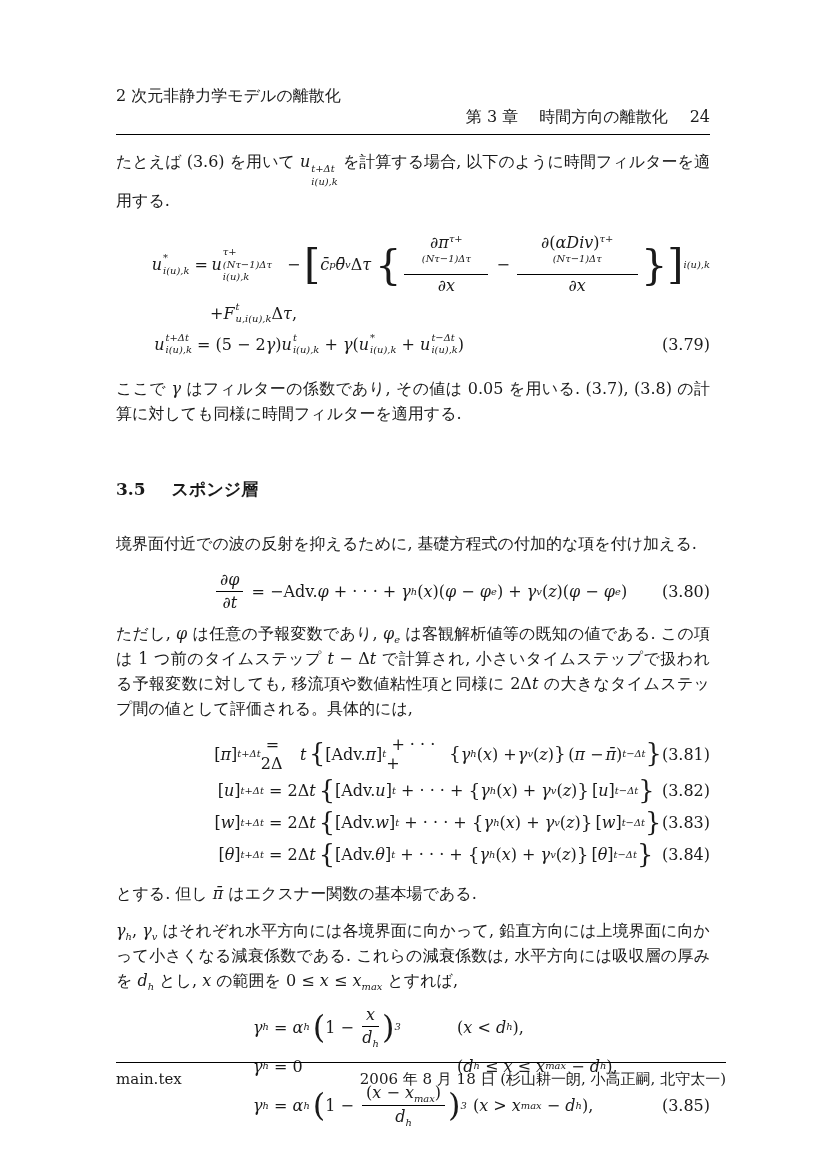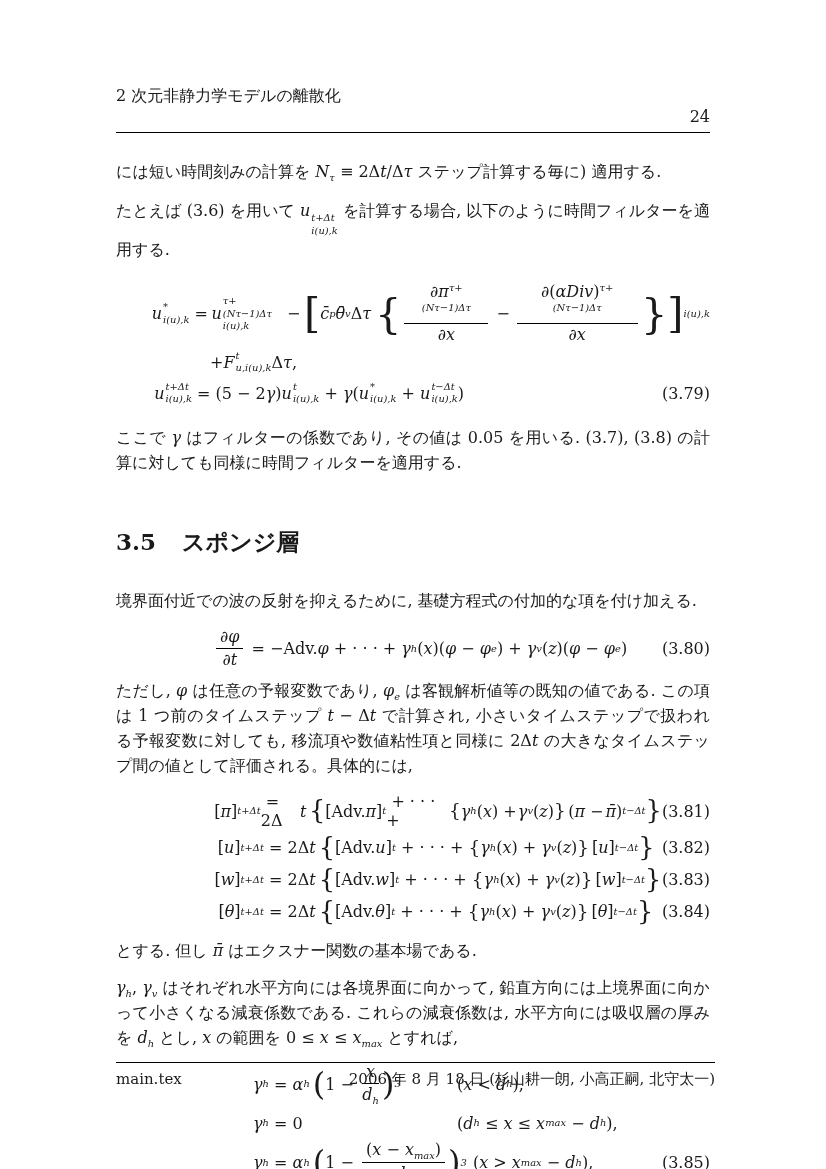--- a/index.html
+++ b/index.html
@@ -59,48 +59,48 @@
   .eq379 .eql{width:62px;}
   .eq380{margin-left:97px;margin-top:14px;margin-bottom:8px;}
   .eq81{margin-left:90px;margin-top:14px;margin-bottom:12px;}
   .eq81 .eql{width:58px;}
   .eq81 .eqrow{min-height:29px;}
   .eq385{margin-left:127px;margin-top:12px;}
   .eq385 .eql{width:26px;}
   .eq385 .eqr{min-width:188px;}
   
   .section{
-    font-size:23px;font-weight:bold;
+    font-size:17px;font-weight:bold;
     margin:52px 0 30px 0;
     display:flex;align-items:baseline;
   }
   .section .snum{margin-right:26px;}
   
   .footer{
-    position:absolute;left:116px;right:111px;top:1062px;
+    position:absolute;left:116px;right:100px;top:1062px;
     border-top:1px solid #000;
     padding-top:7px;
     display:flex;align-items:baseline;
     font-size:15px;
   }
   .f-right{margin-left:auto;}
 </style>
 </head>
 <body>
 
 <div class="page">
 
   <div class="header">
     <span>2 次元非静力学モデルの離散化</span>
     <span class="h-right">
+      <span>第 3 章　 時間方向の離散化</span>
       <span class="h-page">24</span>
     </span>
   </div>
 
-  <p class="para mt26"><span class="rm">には短い時間刻みの計算を </span><span class="it">N</span><sub class="msub">τ</sub><span class="rm"> ≡ 2Δ</span><span class="it">t</span><span class="rm">/Δ</span><span class="it">τ</span><span class="rm"> ステップ計算する毎に) 適用する.</span></p>
 
   <p class="para mt14"><span class="rm">たとえば (3.6) を用いて </span><span class="it">u</span><span class="ss">
         <span class="ssup">t+Δt</span>
         <span class="ssub">i(u),k</span>
       </span><span class="rm"> を計算する場合, 以下のように時間フィルターを適用する.</span></p>
 
   <div class="eqblock eq379">
     <div class="eqrow">
       <span class="eql">
           <span class="it">u</span>

